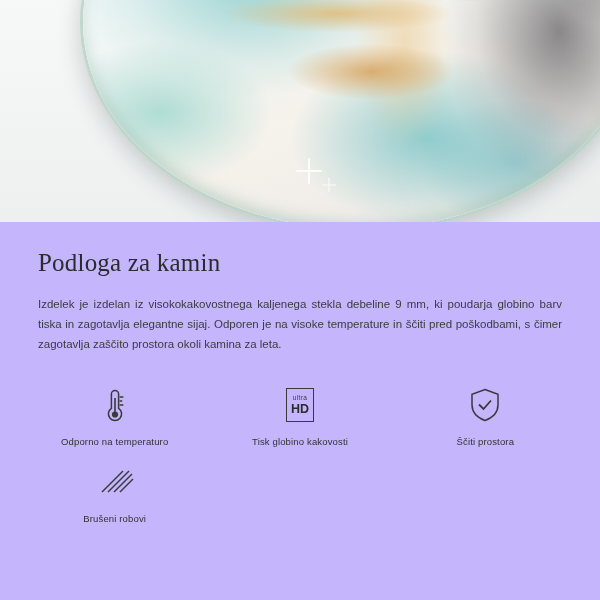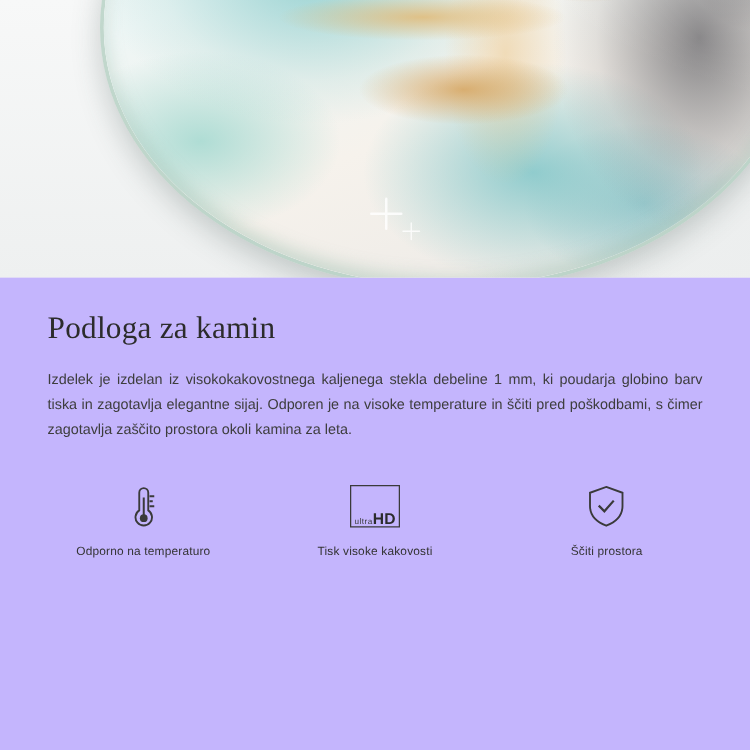--- a/index.html
+++ b/index.html
@@ -140,26 +140,26 @@
     color: #3a3a3a;
   }
   .feature-label {
     margin-top: 8px;
     font-size: 9.5px;
     color: #333333;
     text-align: right;
     letter-spacing: .15px;
   }
   .hd-badge {
-    width: 40px;
+    width: 28px;
     height: 34px;
     border: 1.4px solid #3a3a3a;
     display: flex;
-    flex-direction: row;
-    align-items: flex-end;
+    flex-direction: column;
+    align-items: center;
     justify-content: center;
     line-height: 1;
   }
   .hd-badge .u { font-size: 6.5px; letter-spacing: .4px; color: #3a3a3a; }
   .hd-badge .hd { font-size: 12.5px; font-weight: 700; color: #2c2c2c; margin-top: 1px; }
 </style>
 </head>
 <body>
 
 <div class="page">
@@ -172,21 +172,21 @@
       <div class="board-rim"></div>
     </div>
     <div class="sparkle s1"></div>
     <div class="sparkle s2"></div>
   </div>
 
   <div class="content">
     <h1 class="title">
       <span>Podloga za kamin</span>
     </h1>
-    <p class="paragraph">Izdelek je izdelan iz visokokakovostnega kaljenega stekla debeline 1 mm, ki poudarja globino barv tiska in zagotavlja elegantne sijaj. Odporen je na visoke temperature in ščiti pred poškodbami, s čimer zagotavlja zaščito prostora okoli kamina za leta.</p>
+    <p class="paragraph">Izdelek je izdelan iz visokokakovostnega kaljenega stekla debeline 9 mm, ki poudarja globino barv tiska in zagotavlja elegantne sijaj. Odporen je na visoke temperature in ščiti pred poškodbami, s čimer zagotavlja zaščito prostora okoli kamina za leta.</p>
   </div>
 
   <div class="features">
 
     <div class="feature">
       <div class="feature-icon">
         <svg width="30" height="40" viewBox="0 0 30 40" fill="none" stroke="#3a3a3a" stroke-width="1.5">
           <path d="M15 5.5a3.6 3.6 0 0 1 3.6 3.6v14.2a6.6 6.6 0 1 1-7.2 0V9.1A3.6 3.6 0 0 1 15 5.5z"></path>
           <circle cx="15" cy="29.5" r="3.1" fill="#3a3a3a" stroke="none"></circle>
           <rect x="14.2" y="13" width="1.6" height="14" fill="#3a3a3a" stroke="none"></rect>
@@ -198,30 +198,41 @@
       <div class="feature-label">Odporno na temperaturo</div>
     </div>
 
     <div class="feature">
       <div class="feature-icon">
         <div class="hd-badge">
           <span class="u">ultra</span>
           <span class="hd">HD</span>
         </div>
       </div>
-      <div class="feature-label">Tisk visoke kakovosti</div>
+      <div class="feature-label">Tisk globino kakovosti</div>
     </div>
 
     <div class="feature">
       <div class="feature-icon">
         <svg width="34" height="40" viewBox="0 0 34 40" fill="none" stroke="#3a3a3a" stroke-width="1.5">
           <path d="M17 4.5 L30 9.2 v10.5 c0 8.2-6.1 13.2-13 15.8 -6.9-2.6-13-7.6-13-15.8 V9.2 z"></path>
           <polyline points="11,19.5 15.5,24 23,15.5" stroke-width="1.8"></polyline>
         </svg>
       </div>
       <div class="feature-label">Ščiti prostora</div>
     </div>
 
 
+    <div class="feature">
+      <div class="feature-icon">
+        <svg width="38" height="34" viewBox="0 0 38 34" fill="none" stroke="#3a3a3a" stroke-width="1.5">
+          <path d="M6 27 L27 6"></path>
+          <path d="M12 27 L33 6"></path>
+          <path d="M18 27 L36 9"></path>
+          <path d="M24 27 L37 14"></path>
+        </svg>
+      </div>
+      <div class="feature-label">Brušeni robovi</div>
+    </div>
 
 
   </div>
 </div>
 
 </body></html>

